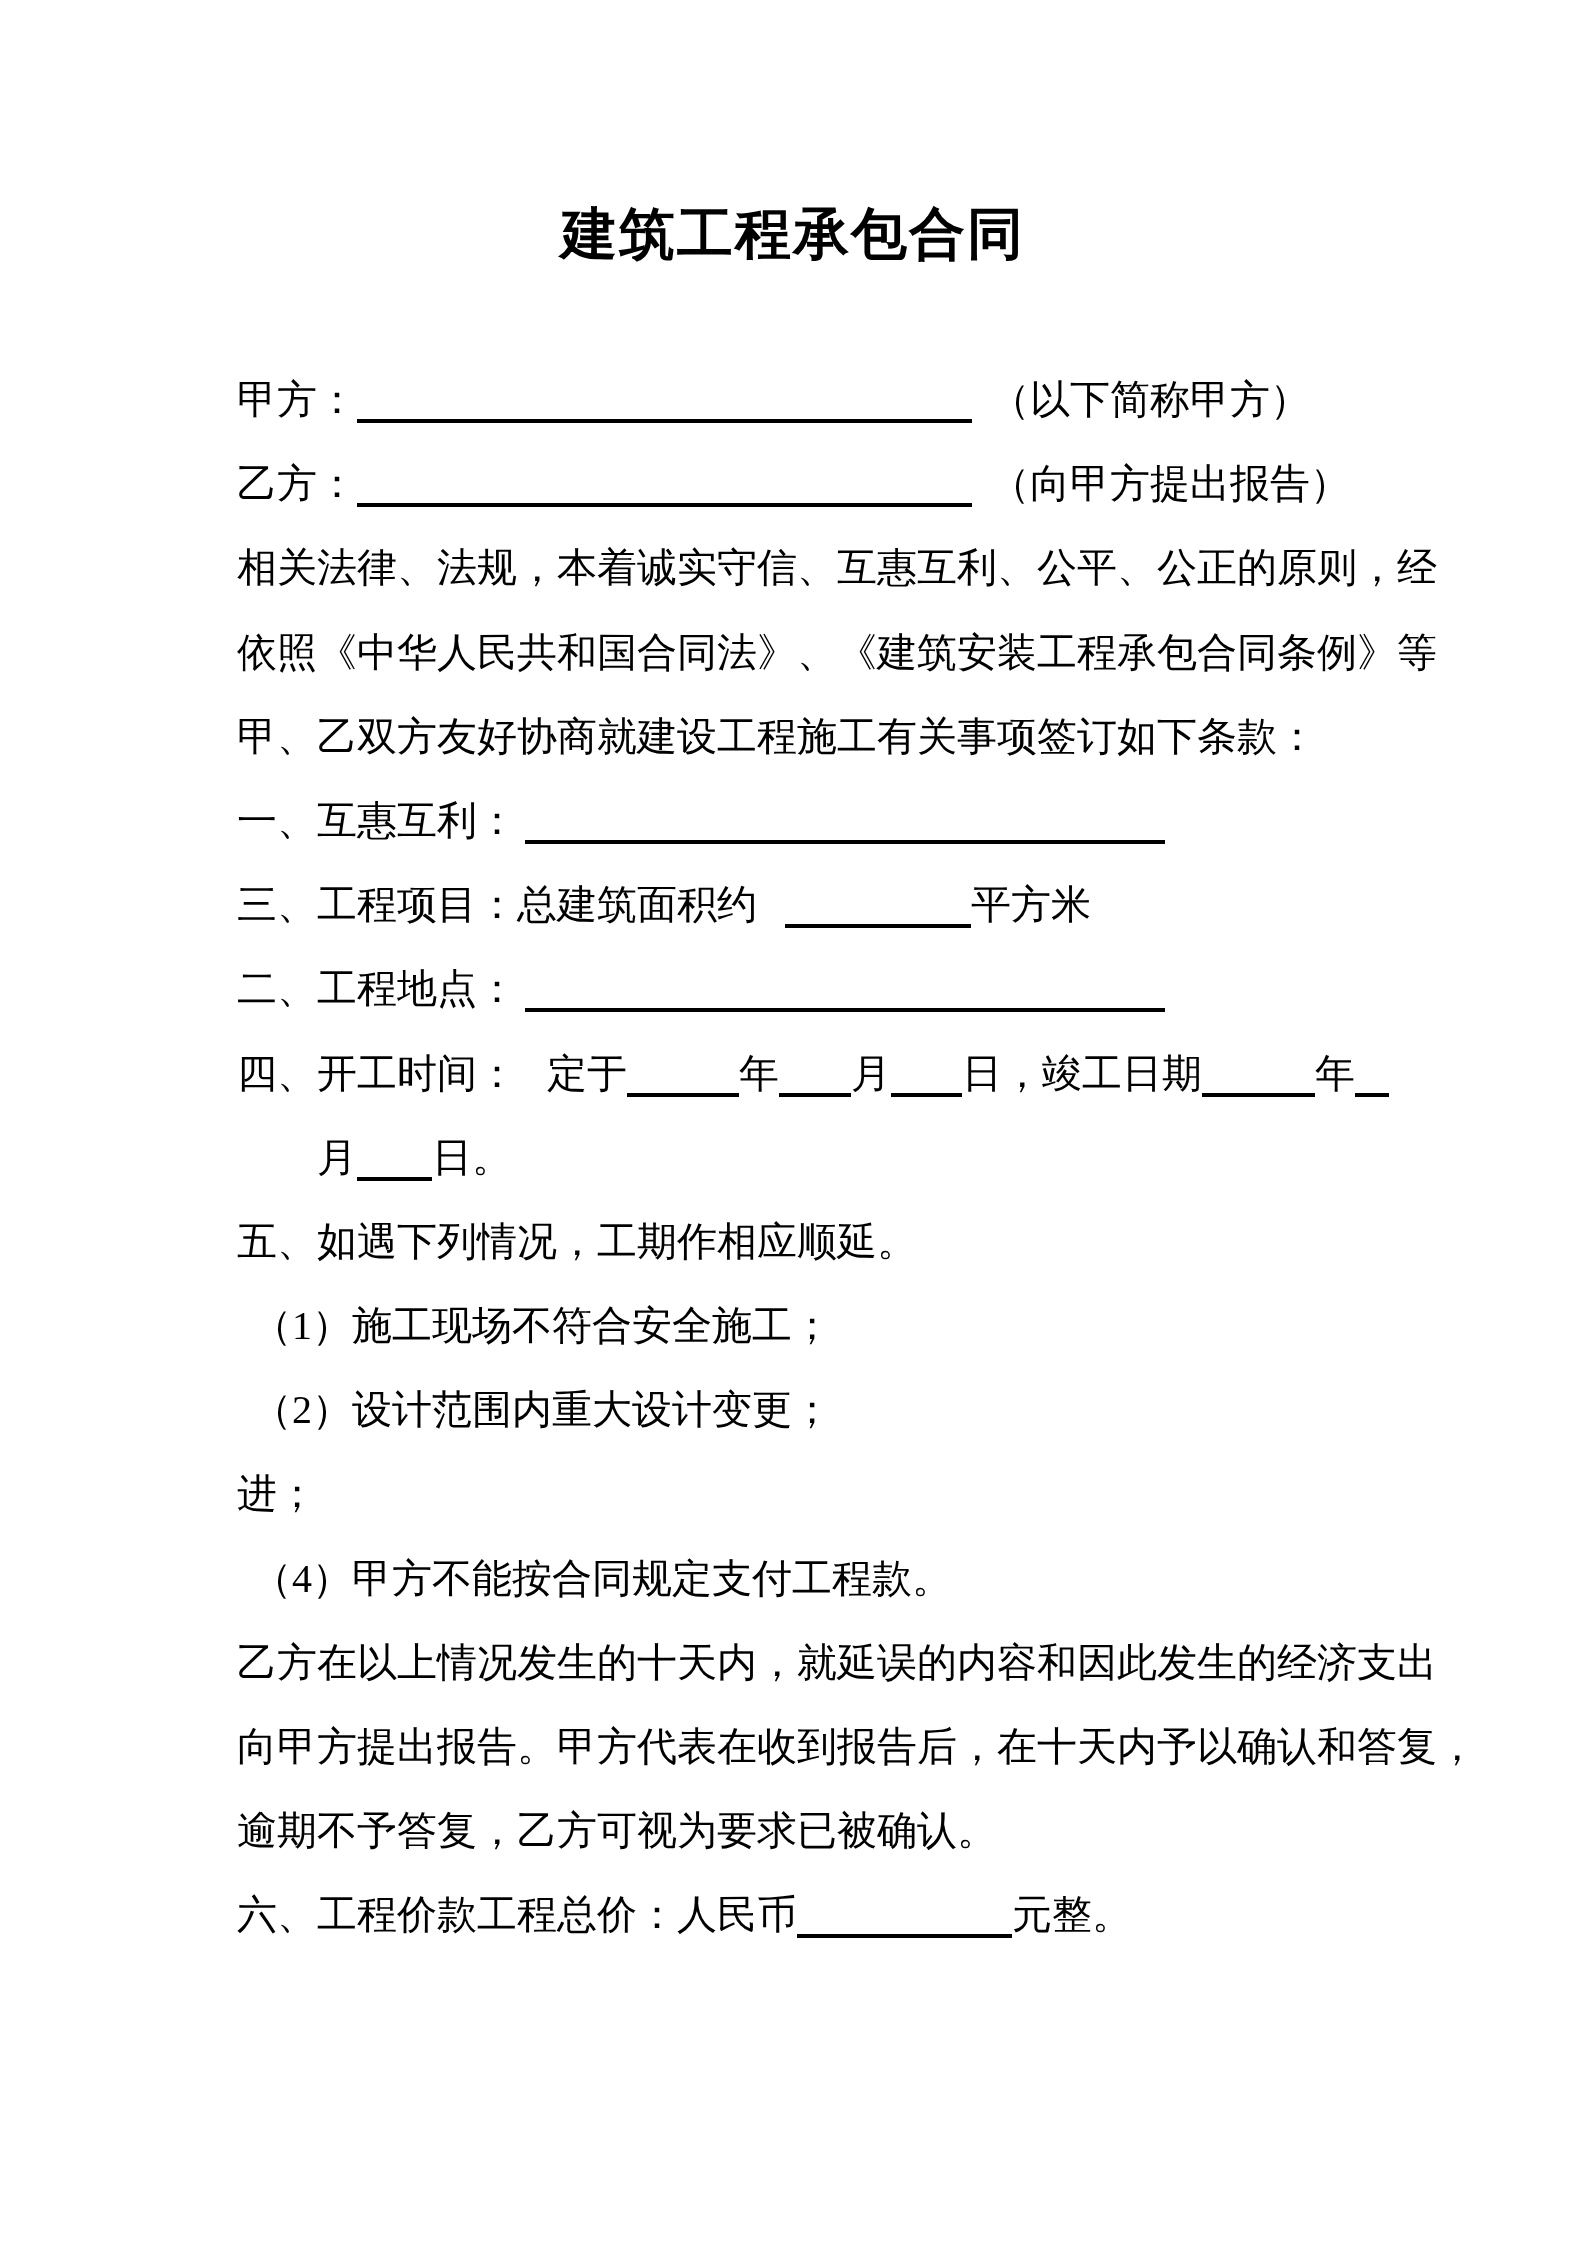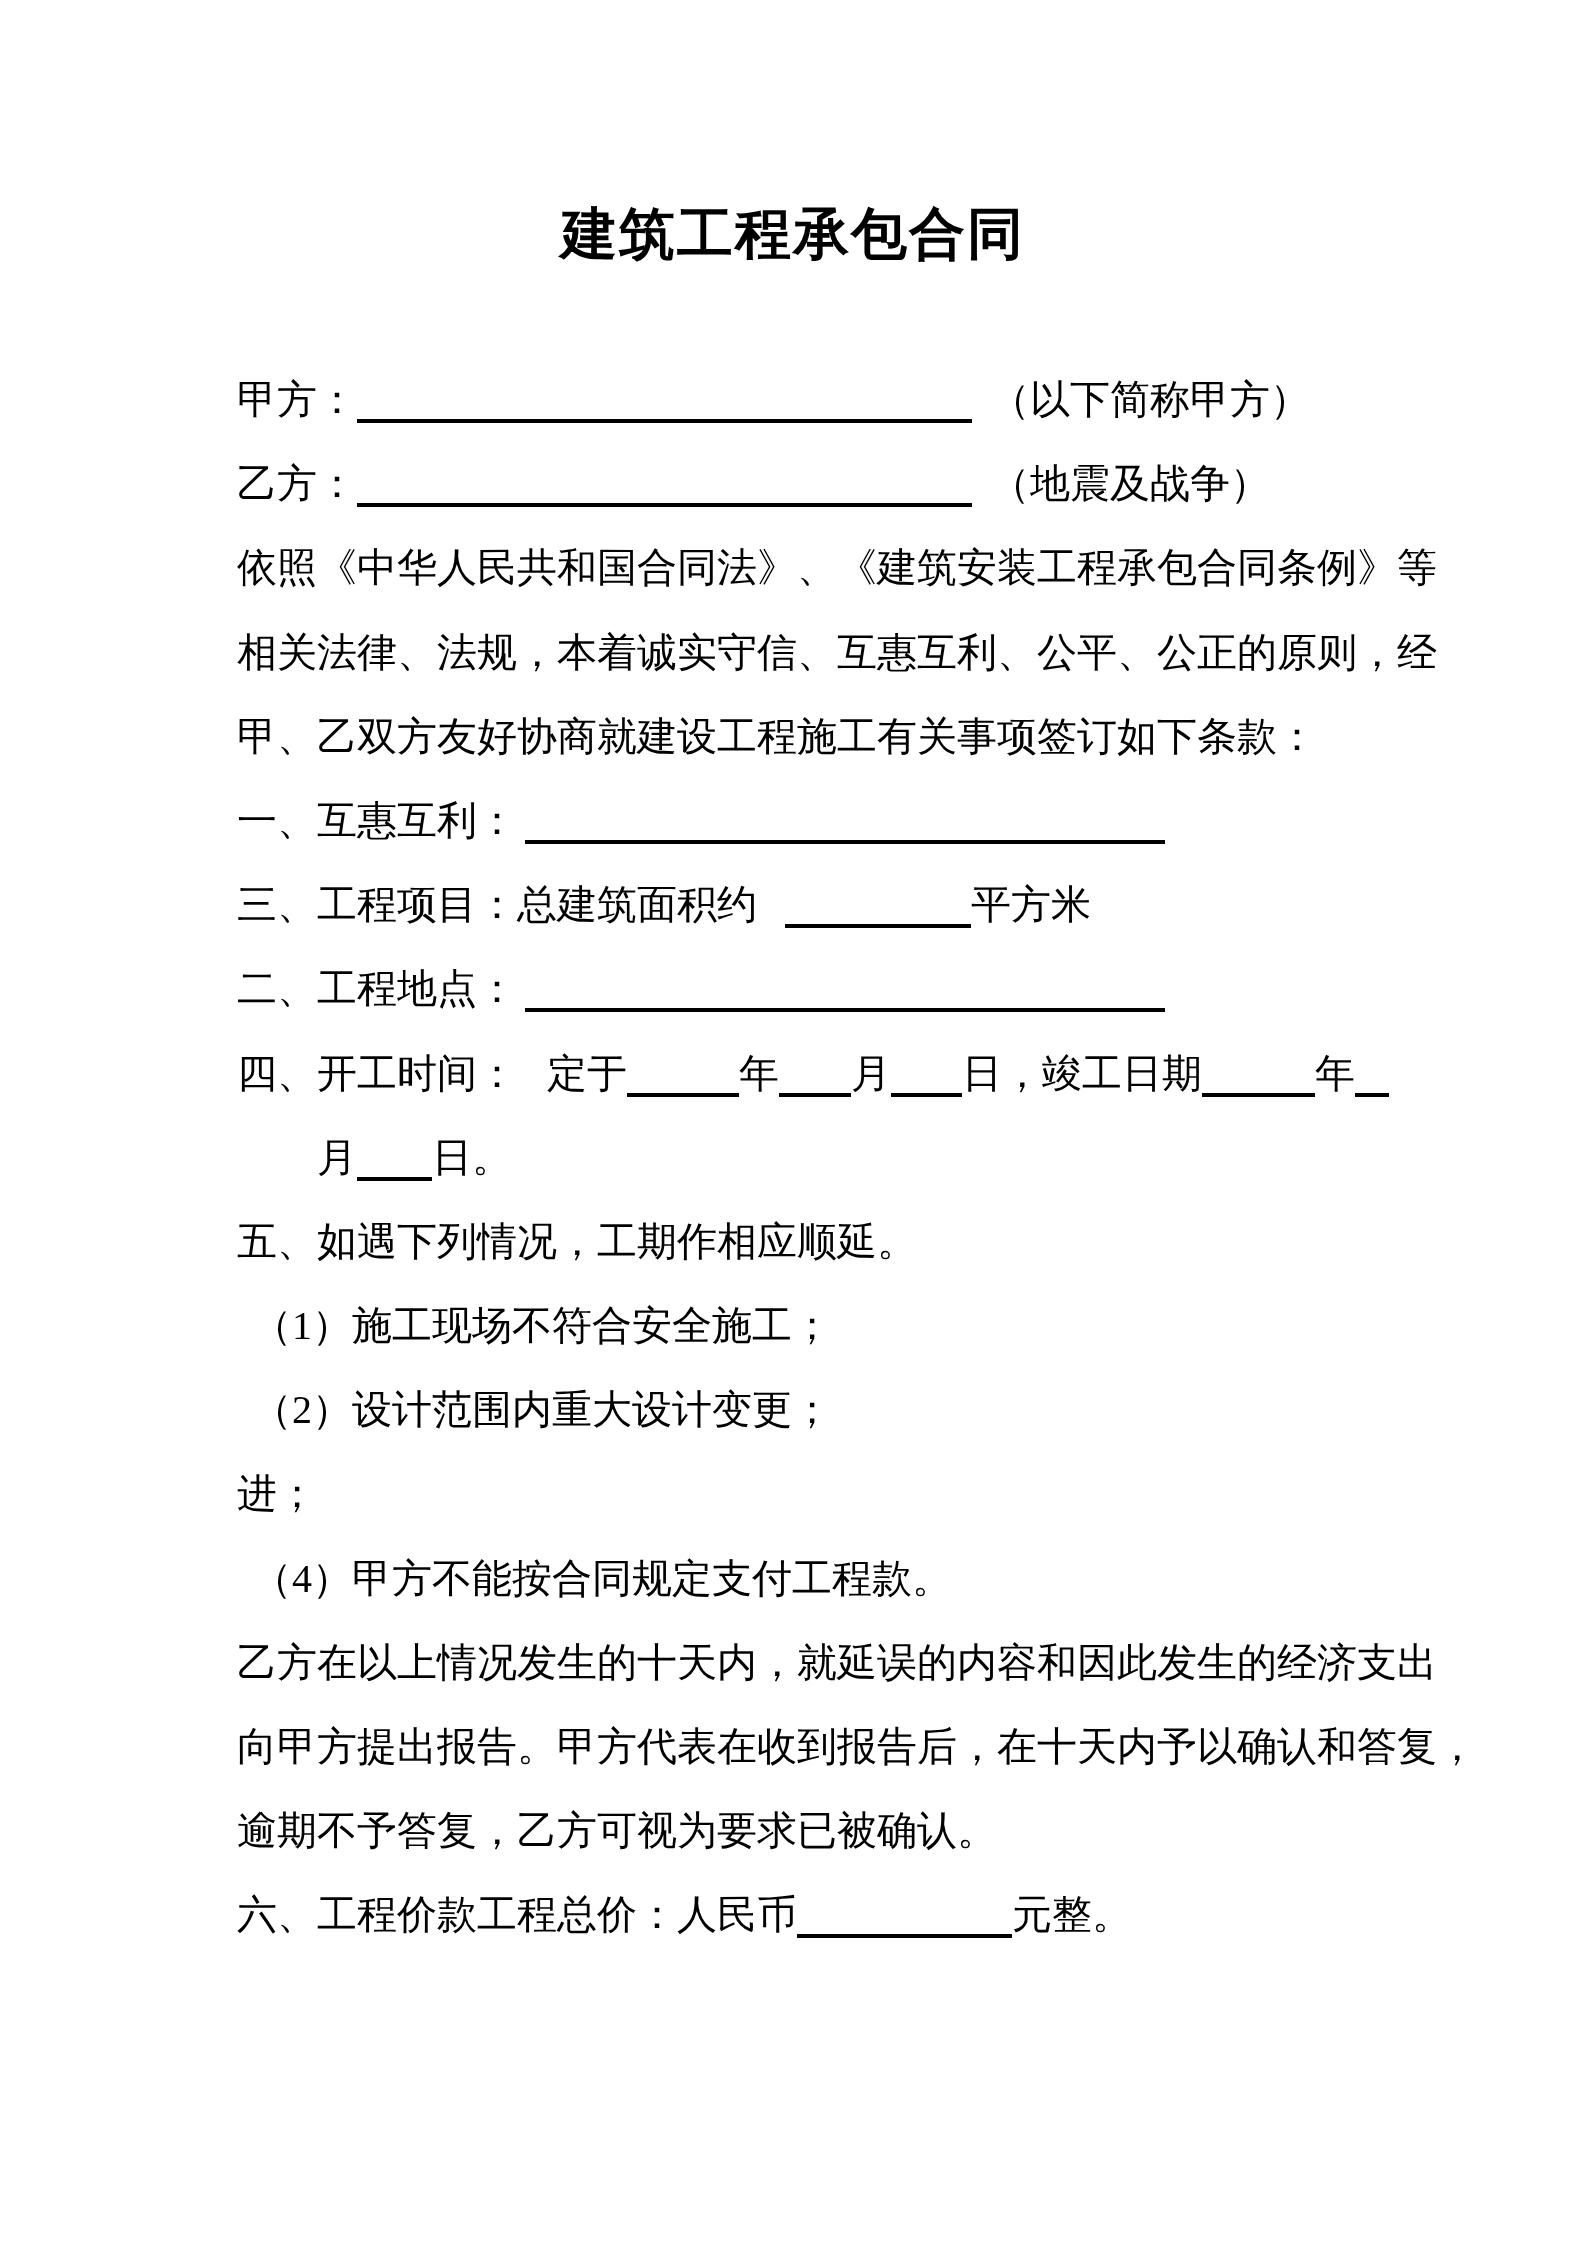--- a/index.html
+++ b/index.html
@@ -54,23 +54,23 @@
       height: 1px;
     }
   </style>
 </head>
 <body>
 
 <div class="page">
   <h1 class="doc-title">建筑工程承包合同</h1>
   <div class="doc-body">
       <div class="line"><span class="run">甲方：</span><span class="blank" style="width: 615px;"></span><span class="sp" style="width: 18px;"></span><span class="run">（以下简称甲方）</span></div>
-      <div class="line"><span class="run">乙方：</span><span class="blank" style="width: 615px;"></span><span class="sp" style="width: 18px;"></span><span class="run">（地震及战争）</span></div>
+      <div class="line"><span class="run">乙方：</span><span class="blank" style="width: 615px;"></span><span class="sp" style="width: 18px;"></span><span class="run">（向甲方提出报告）</span></div>
+      <div class="line"><span class="run">相关法律、法规，本着诚实守信、互惠互利、公平、公正的原则，经</span></div>
       <div class="line"><span class="run">依照《中华人民共和国合同法》、《建筑安装工程承包合同条例》等</span></div>
-      <div class="line"><span class="run">相关法律、法规，本着诚实守信、互惠互利、公平、公正的原则，经</span></div>
       <div class="line"><span class="run">甲、乙双方友好协商就建设工程施工有关事项签订如下条款：</span></div>
       <div class="line"><span class="run">一、互惠互利：</span><span class="sp" style="width: 8px;"></span><span class="blank" style="width: 640px;"></span></div>
       <div class="line"><span class="run">三、工程项目：总建筑面积约</span><span class="sp" style="width: 28px;"></span><span class="blank" style="width: 186px;"></span><span class="run">平方米</span></div>
       <div class="line"><span class="run">二、工程地点：</span><span class="sp" style="width: 8px;"></span><span class="blank" style="width: 640px;"></span></div>
       <div class="line"><span class="run">四、开工时间：</span><span class="sp" style="width: 30px;"></span><span class="run">定于</span><span class="blank" style="width: 112px;"></span><span class="run">年</span><span class="blank" style="width: 72px;"></span><span class="run">月</span><span class="blank" style="width: 71px;"></span><span class="run">日，竣工日期</span><span class="blank" style="width: 113px;"></span><span class="run">年</span><span class="blank" style="width: 34px;"></span></div>
       <div class="line" style="padding-left: 80px;"><span class="run">月</span><span class="blank" style="width: 75px;"></span><span class="run">日。</span></div>
       <div class="line"><span class="run">五、如遇下列情况，工期作相应顺延。</span></div>
       <div class="line" style="padding-left: 15px;"><span class="run">（1）施工现场不符合安全施工；</span></div>
       <div class="line" style="padding-left: 15px;"><span class="run">（2）设计范围内重大设计变更；</span></div>
       <div class="line"><span class="run">进；</span></div>

